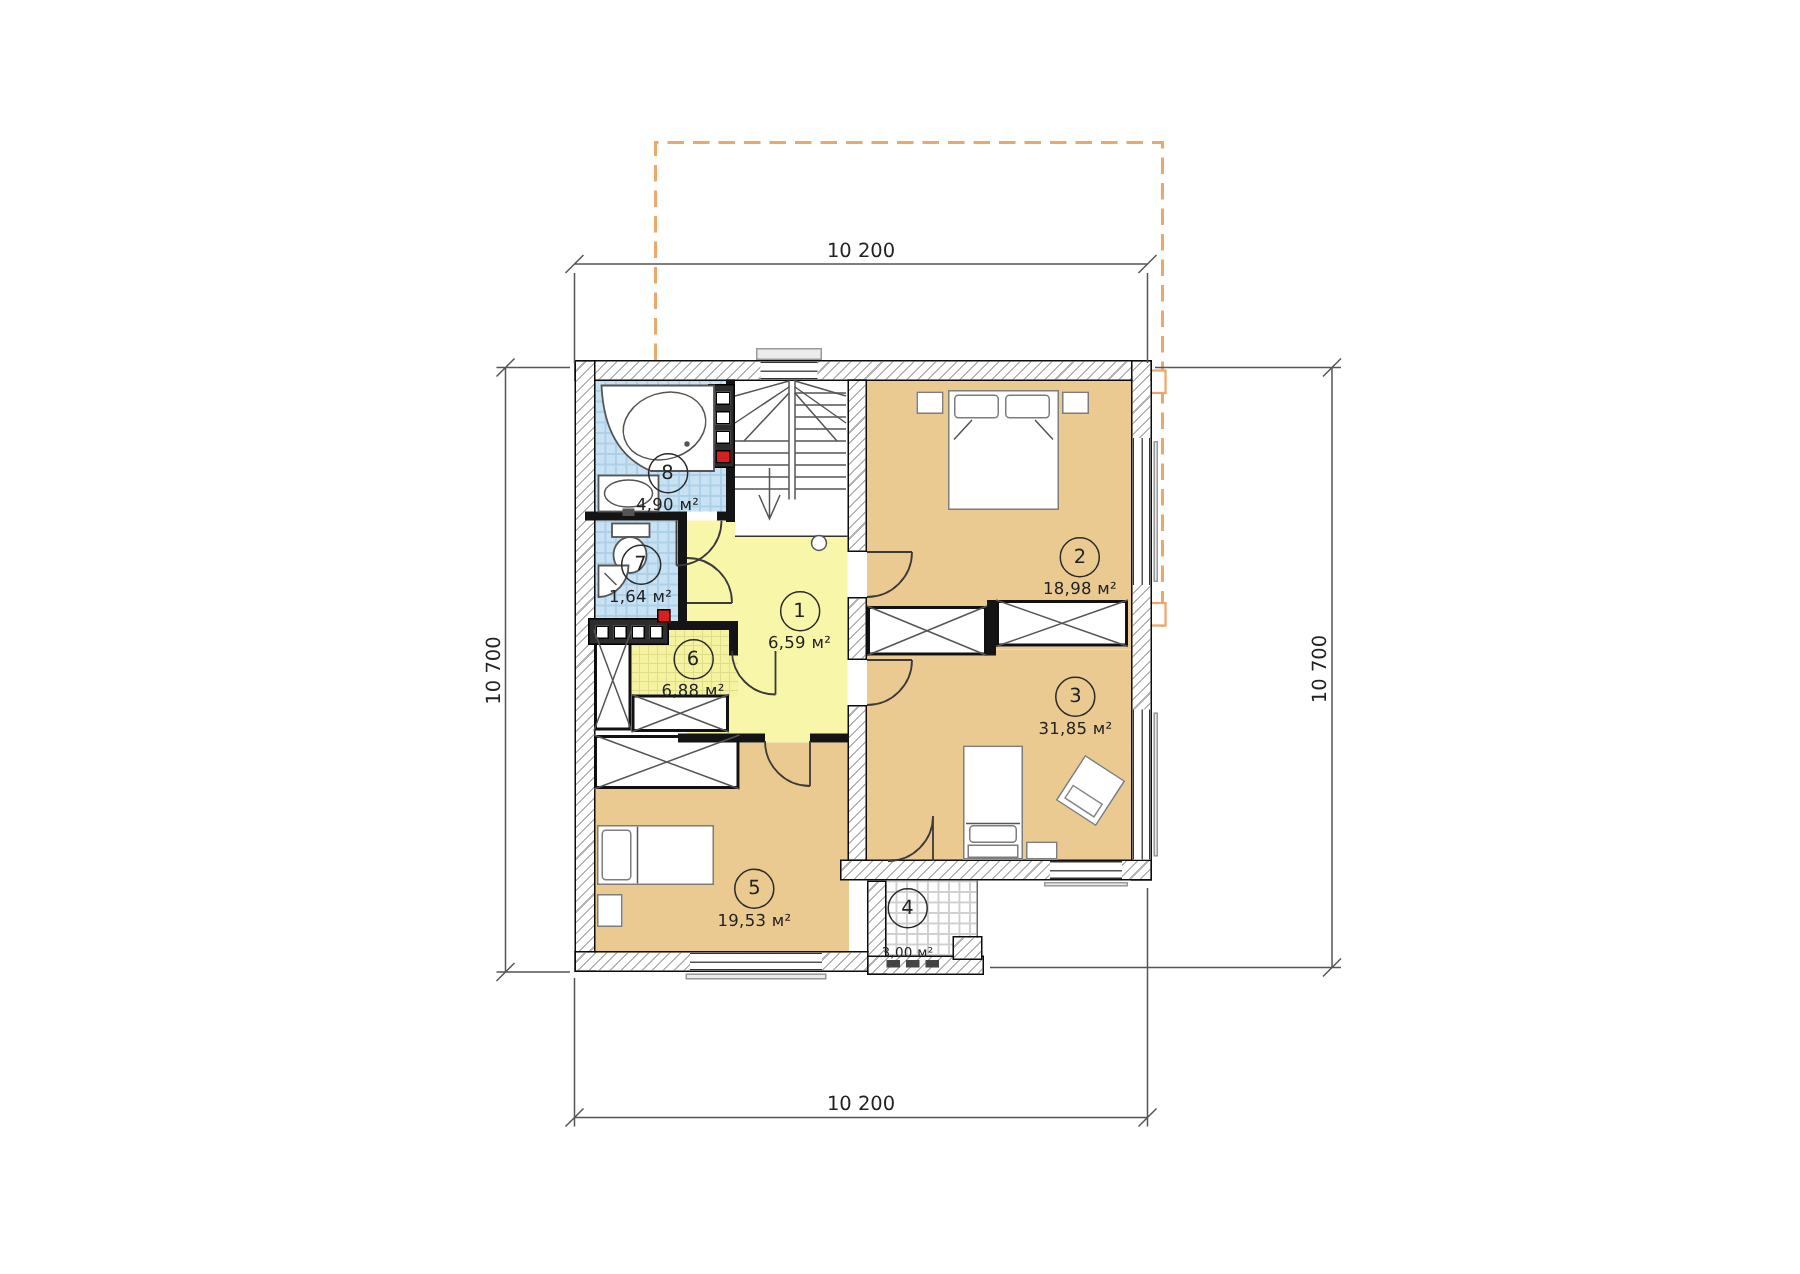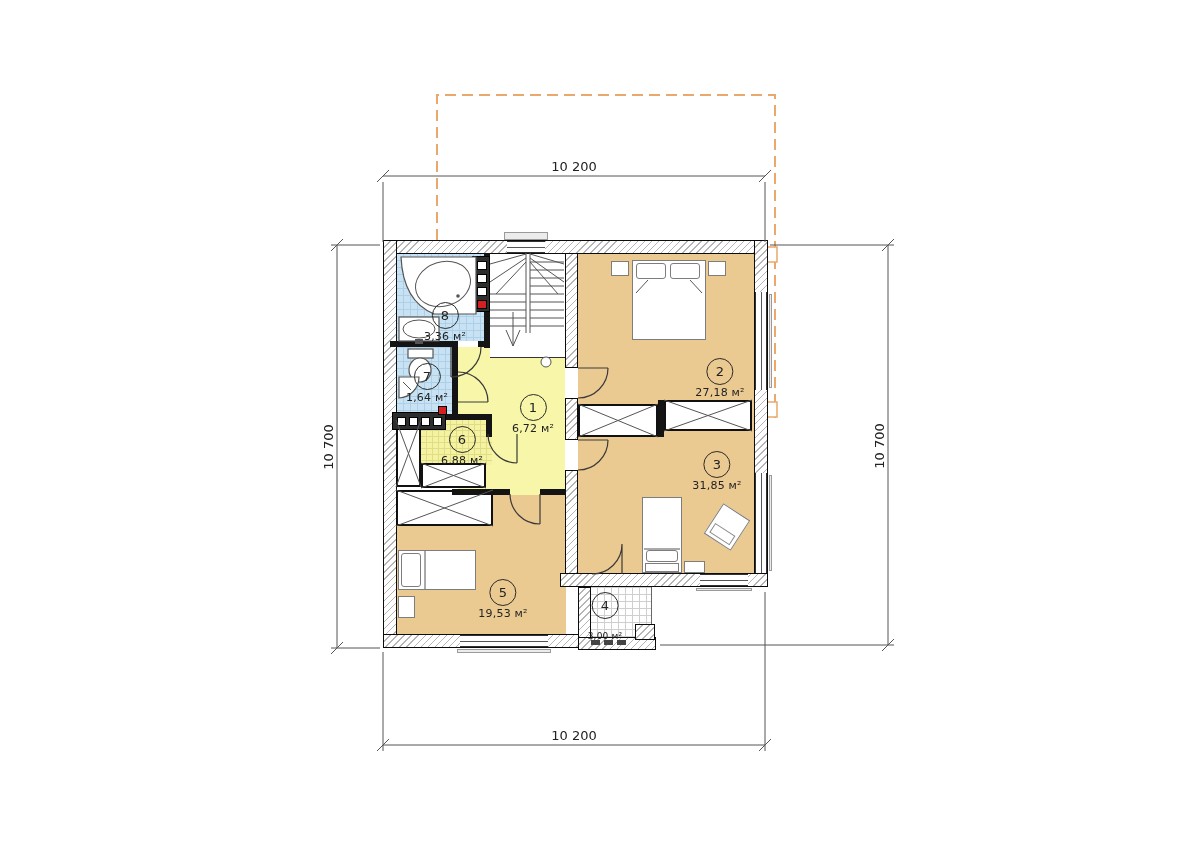--- a/index.html
+++ b/index.html
@@ -243,25 +243,25 @@
 
   <g class="fixline">
     <path d="M636,293 L648,280 M702,293 L690,280"></path>
     <path d="M425,551 V589"></path>
     <path d="M644,549 H680"></path>
   </g>
 </svg>
 
 <div class="rlabel" style="left:533px;top:394px">
   <div class="rnum">1</div>
-  <div class="rarea">6,72 м²</div>
+  <div class="rarea">6,59 м²</div>
 </div>
 <div class="rlabel" style="left:720px;top:358px">
   <div class="rnum">2</div>
-  <div class="rarea">27,18 м²</div>
+  <div class="rarea">18,98 м²</div>
 </div>
 <div class="rlabel" style="left:717px;top:451px">
   <div class="rnum">3</div>
   <div class="rarea">31,85 м²</div>
 </div>
 <div class="rlabel" style="left:605px;top:592px">
   <div class="rnum">4</div>
   <div class="rarea small">3,00 м²</div>
 </div>
 <div class="rlabel" style="left:503px;top:579px">
@@ -271,14 +271,14 @@
 <div class="rlabel" style="left:462px;top:426px">
   <div class="rnum">6</div>
   <div class="rarea">6,88 м²</div>
 </div>
 <div class="rlabel" style="left:427px;top:363px">
   <div class="rnum">7</div>
   <div class="rarea">1,64 м²</div>
 </div>
 <div class="rlabel" style="left:445px;top:302px">
   <div class="rnum">8</div>
-  <div class="rarea">3,36 м²</div>
+  <div class="rarea">4,90 м²</div>
 </div>
 
 </body></html>

